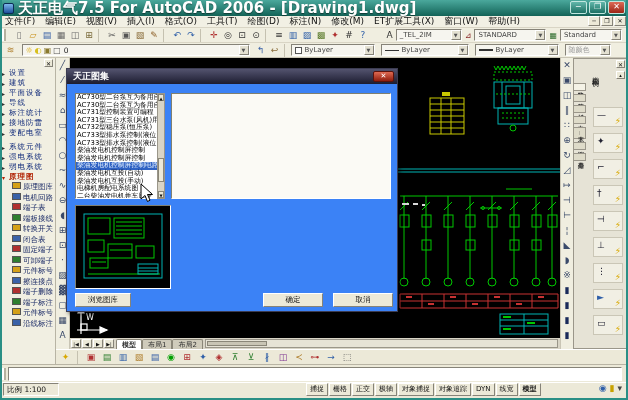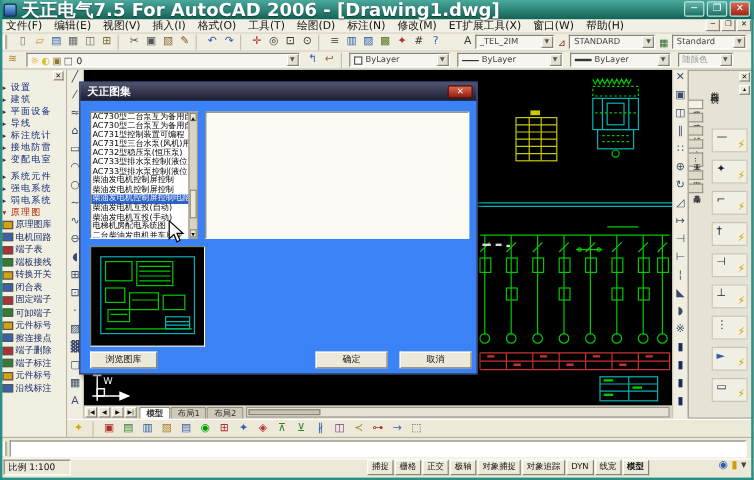--- a/index.html
+++ b/index.html
@@ -36,23 +36,23 @@
 .lci{font-size:8px}
 #layer-name{margin-left:3px;font-size:7.5px;color:#222}
 
 #screen-menu{left:0;top:58px;width:56px;height:307px;background:#f1efe2;border-right:1px solid #b8b4a4;z-index:5;overflow:hidden}
 #sm-close{position:absolute;top:1px;right:2px;width:9px;height:8px;font-size:6px;line-height:7px;text-align:center}
 #screen-menu-items{margin-top:10px}
 .smg{display:flex;align-items:center;height:10px;padding-left:2px}
 .smarrow{font-size:6px;color:#333;width:7px}
 .smg .smtxt{font-size:7.5px;color:#102a7a;letter-spacing:1px;white-space:nowrap}
 .smg.expanded .smarrow{color:#b02000}
-.smg.expanded .smtxt{color:#b02000;font-weight:normal}
+.smg.expanded .smtxt{color:#b02000;font-weight:bold}
 .smg.gap{margin-top:4px}
-.smi{display:flex;align-items:center;height:10.5px;padding-left:2px}
+.smi{display:flex;align-items:flex-start;height:10.5px;padding-left:12px}
 .smicon{width:9px;height:7px;margin-right:2px;border:1px solid #555}
 .smi .smtxt{font-size:7.5px;color:#1a2a66;white-space:nowrap}
 
 #draw-toolbar{left:56px;top:58px;width:14px;height:291px;background:#f0eee0;border-right:1px solid #c9c5b5;display:flex;flex-direction:column;align-items:center;z-index:5}
 #modify-toolbar{left:560px;top:58px;width:13px;height:291px;background:#f0eee0;border-left:1px solid #c9c5b5;display:flex;flex-direction:column;align-items:center;z-index:5}
 .vbi{width:12px;height:15px;font-size:9px;line-height:15px;text-align:center;color:#3a4a6a}
 
 #drawing-area{left:70px;top:58px;width:490px;height:280px;background:#000;z-index:1}
 #ltab-strip{left:70px;top:338px;width:490px;height:11px;background:#d8d4c6;display:flex;align-items:center;z-index:5}
 .lnav{width:10px;height:9px;font-size:5px;line-height:8px;text-align:center;margin-left:1px}

